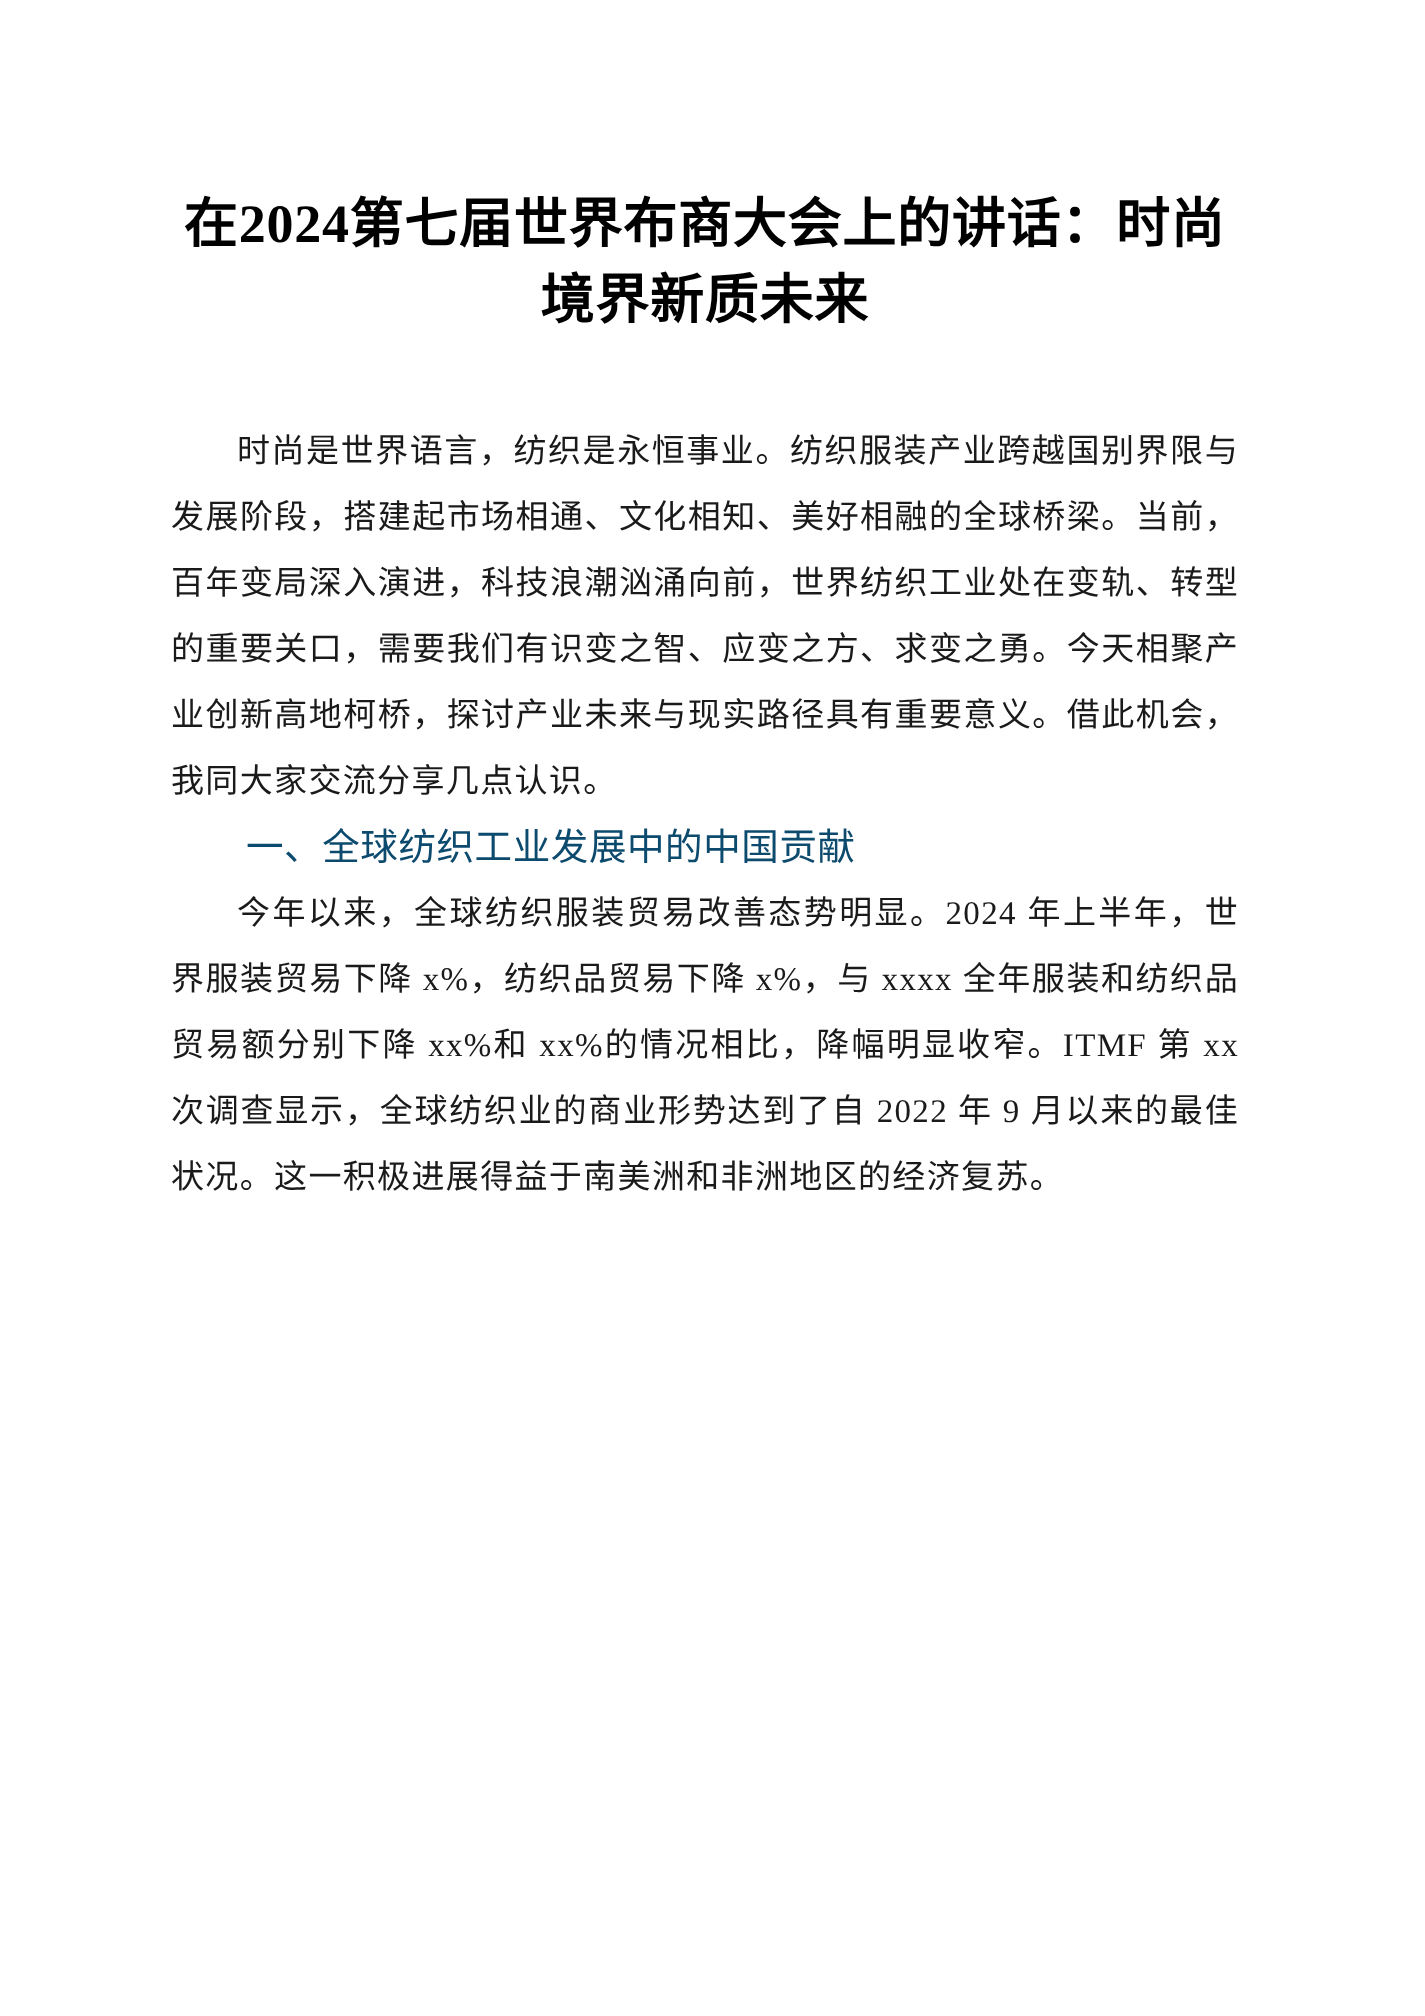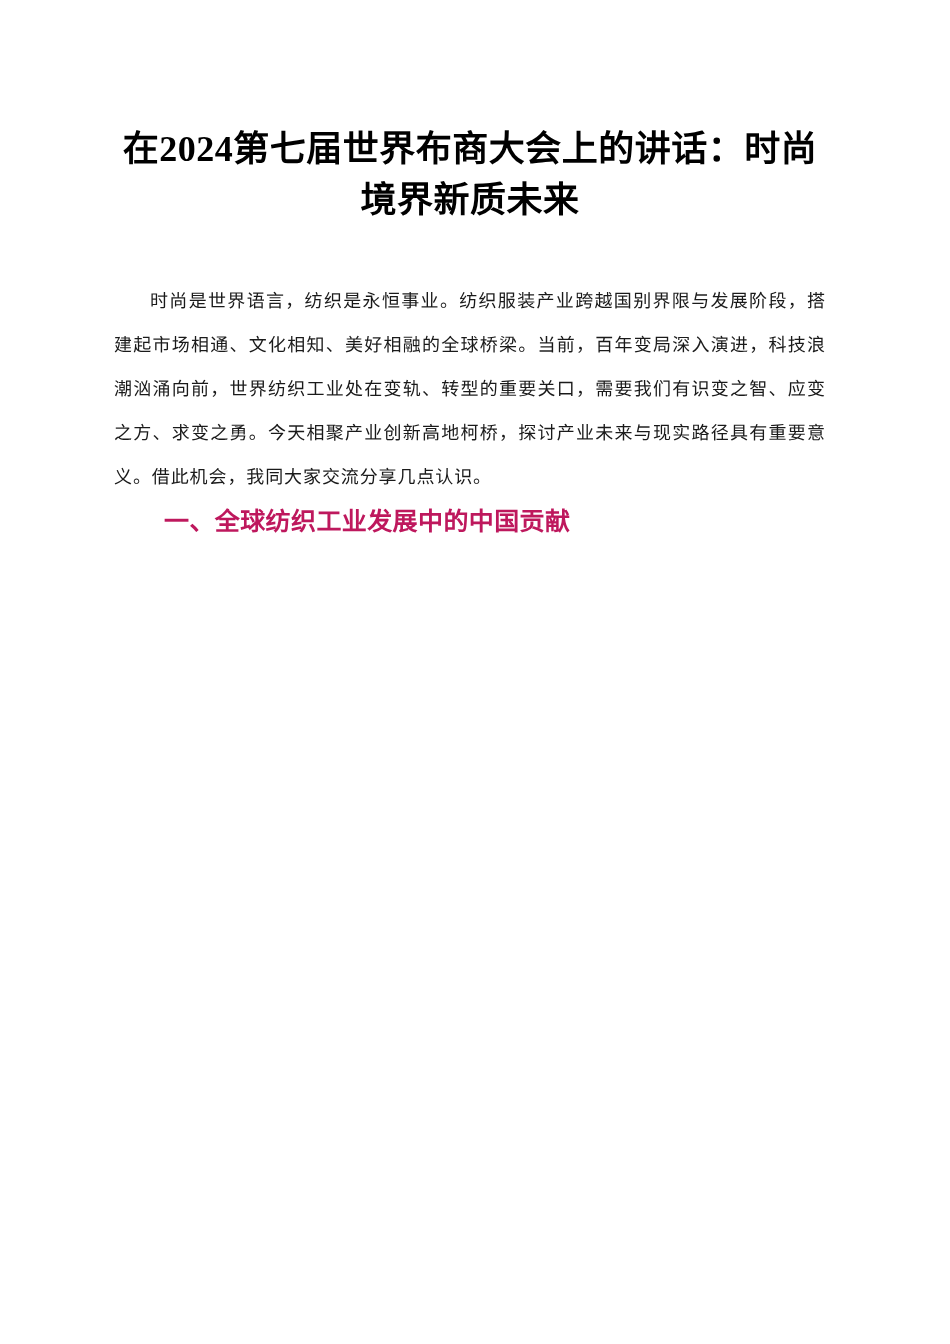--- a/index.html
+++ b/index.html
@@ -38,57 +38,58 @@
     text-align: center;
     letter-spacing: 0.5px;
     padding-top: 124px;
   }
 
   
   .para {
     margin: 0;
     padding: 0;
     font-family: "Liberation Serif", "DejaVu Serif", serif;
-    font-size: 18px;
+    font-size: 22px;
     line-height: 44px;
     color: #1a1a1a;
     text-align: justify;
     text-justify: inter-ideograph;
     text-indent: 2em;
     letter-spacing: 0.9px;
     font-weight: 400;
   }
 
   .para-first {
     margin-top: 53px;
   }
 
   
   .section-heading {
     margin: 0;
     padding: 0;
     font-family: "Liberation Sans", "DejaVu Sans", sans-serif;
-    font-weight: bold;
+    font-weight: normal;
     font-size: 25px;
     line-height: 44px;
-    color: #be185d;
+    color: #0c4a6e;
     text-indent: 2em;
     letter-spacing: 0.4px;
   }
 </style>
 </head>
 <body>
 
 <div class="page">
   <div class="page-body">
 
     <h1 class="doc-title">
       <span>在2024第七届世界布商大会上的讲话：时尚</span><span>境界新质未来</span>
     </h1>
 
     <p class="para para-first">时尚是世界语言，纺织是永恒事业。纺织服装产业跨越国别界限与发展阶段，搭建起市场相通、文化相知、美好相融的全球桥梁。当前，百年变局深入演进，科技浪潮汹涌向前，世界纺织工业处在变轨、转型的重要关口，需要我们有识变之智、应变之方、求变之勇。今天相聚产业创新高地柯桥，探讨产业未来与现实路径具有重要意义。借此机会，我同大家交流分享几点认识。</p>
 
     <h2 class="section-heading">一、全球纺织工业发展中的中国贡献</h2>
 
 
+    <p class="para">今年以来，全球纺织服装贸易改善态势明显。2024 年上半年，世界服装贸易下降 x%，纺织品贸易下降 x%，与 xxxx 全年服装和纺织品贸易额分别下降 xx%和 xx%的情况相比，降幅明显收窄。ITMF 第 xx 次调查显示，全球纺织业的商业形势达到了自 2022 年 9 月以来的最佳状况。这一积极进展得益于南美洲和非洲地区的经济复苏。</p>
 
   </div>
 </div>
 
 </body></html>

